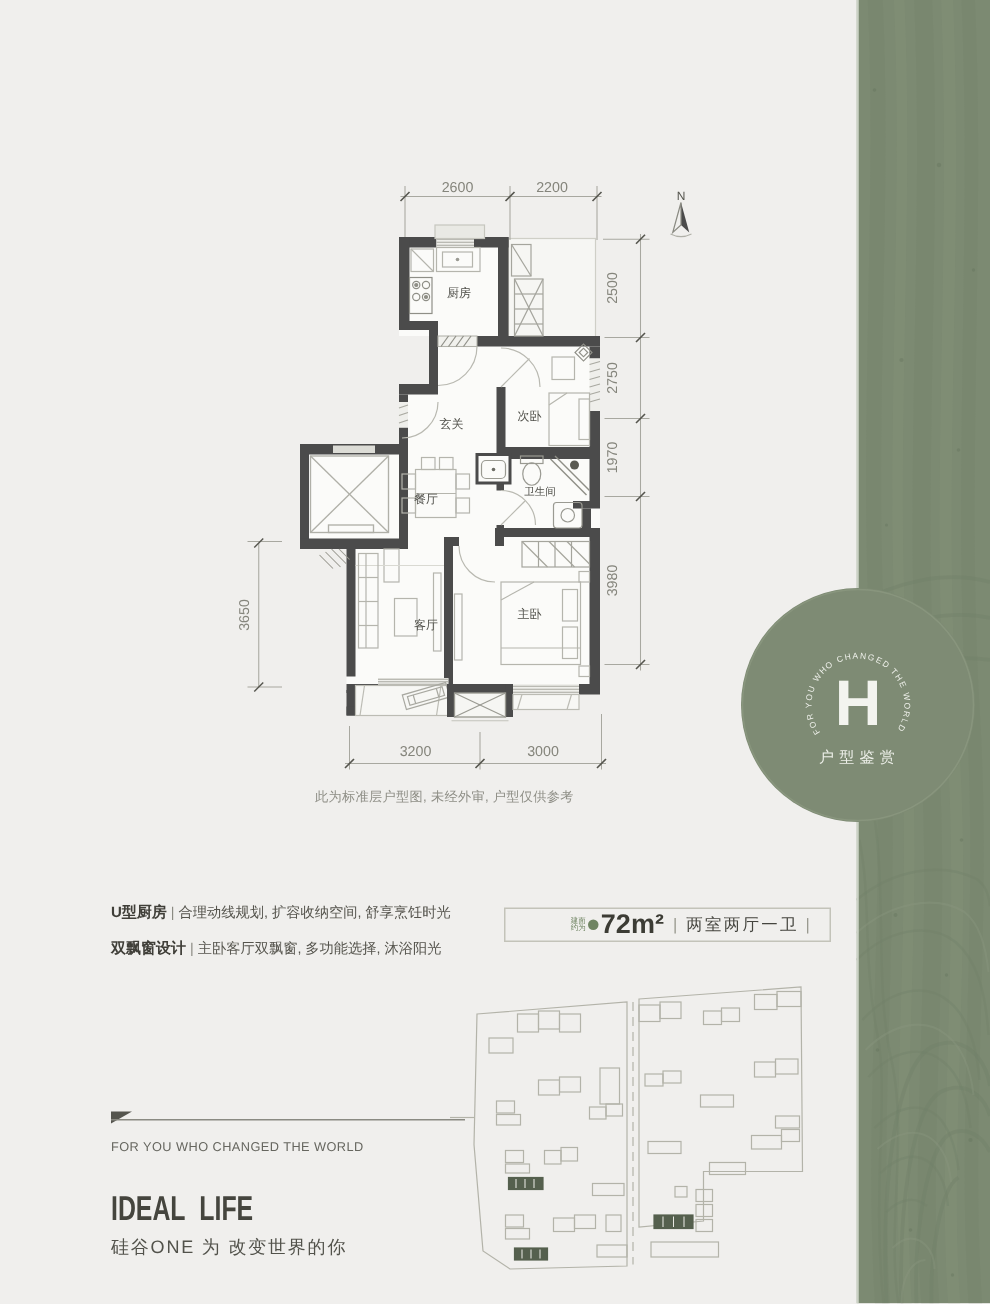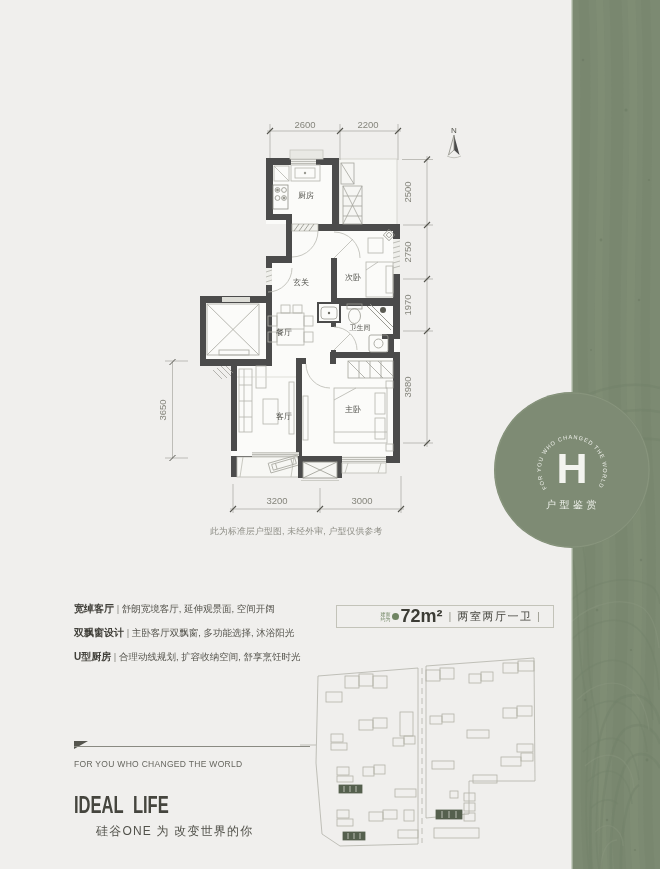--- a/index.html
+++ b/index.html
@@ -545,34 +545,33 @@
         <line x1="354" y1="833" x2="354" y2="839"></line>
         <line x1="360" y1="833" x2="360" y2="839"></line>
     <line x1="442" y1="811" x2="442" y2="818"></line>
         <line x1="449" y1="811" x2="449" y2="818"></line>
         <line x1="456" y1="811" x2="456" y2="818"></line>
   </g>
 </g>
 </svg>
 
 <div class="abs" style="left:74px;top:597px;width:280px;font-size:9.5px;color:#55544d;line-height:24.2px;white-space:nowrap;">
-  <div><b style="font-size:10px;color:#403f39;">宽绰客厅</b><span style="color:#8a8a82;"> | </span>舒朗宽境客厅, 延伸观景面, 空间开阔</div>
+  <div><b style="font-size:10px;color:#403f39;">U型厨房</b><span style="color:#8a8a82;"> | </span>合理动线规划, 扩容收纳空间, 舒享烹饪时光</div>
   <div><b style="font-size:10px;color:#403f39;">双飘窗设计</b><span style="color:#8a8a82;"> | </span>主卧客厅双飘窗, 多功能选择, 沐浴阳光</div>
-  <div><b style="font-size:10px;color:#403f39;">U型厨房</b><span style="color:#8a8a82;"> | </span>合理动线规划, 扩容收纳空间, 舒享烹饪时光</div>
 </div>
 
 <svg class="abs" style="left:70px;top:738px" width="245" height="14" viewBox="0 0 245 14">
   <polygon points="4,3 18,3 4,11" fill="#55554e"></polygon>
   <line x1="4" y1="8.5" x2="240" y2="8.5" stroke="#8a8a82" stroke-width="1"></line>
 </svg>
 
 <div class="abs" style="left:74px;top:759px;font-size:8.5px;color:#66665f;letter-spacing:0.3px;">FOR YOU WHO CHANGED THE WORLD</div>
 
 <div class="abs" style="left:74px;top:792px;font-size:23px;font-weight:bold;color:#45453e;transform:scaleX(0.72);transform-origin:left;">IDEAL&nbsp; LIFE</div>
 
-<div class="abs" style="left:74px;top:823px;font-size:12px;color:#52524b;letter-spacing:1.2px;margin-left:22px;">硅谷ONE 为 改变世界的你</div>
+<div class="abs" style="left:74px;top:823px;font-size:12px;color:#52524b;letter-spacing:1.2px;">硅谷ONE 为 改变世界的你</div>
 
 <div class="abs" style="left:336px;top:605px;width:184px;height:21px;border:1px solid #c3c3b9;display:flex;align-items:center;justify-content:center;padding-left:32px;">
   <span style="font-size:5px;color:#6f8462;line-height:5px;text-align:center;">建面<br>约为</span>
   <span style="display:inline-block;width:7px;height:7px;border-radius:50%;background:#6f8462;margin:0 2px 0 1px;"></span>
   <b style="font-size:18px;color:#3c3c35;">72m²</b>
   <span style="font-size:11px;color:#45453f;letter-spacing:1.5px;margin-left:6px;"><span style="color:#9a9a90">|</span> 两室两厅一卫 <span style="color:#9a9a90">|</span></span>
 </div>
 
 </body></html>

